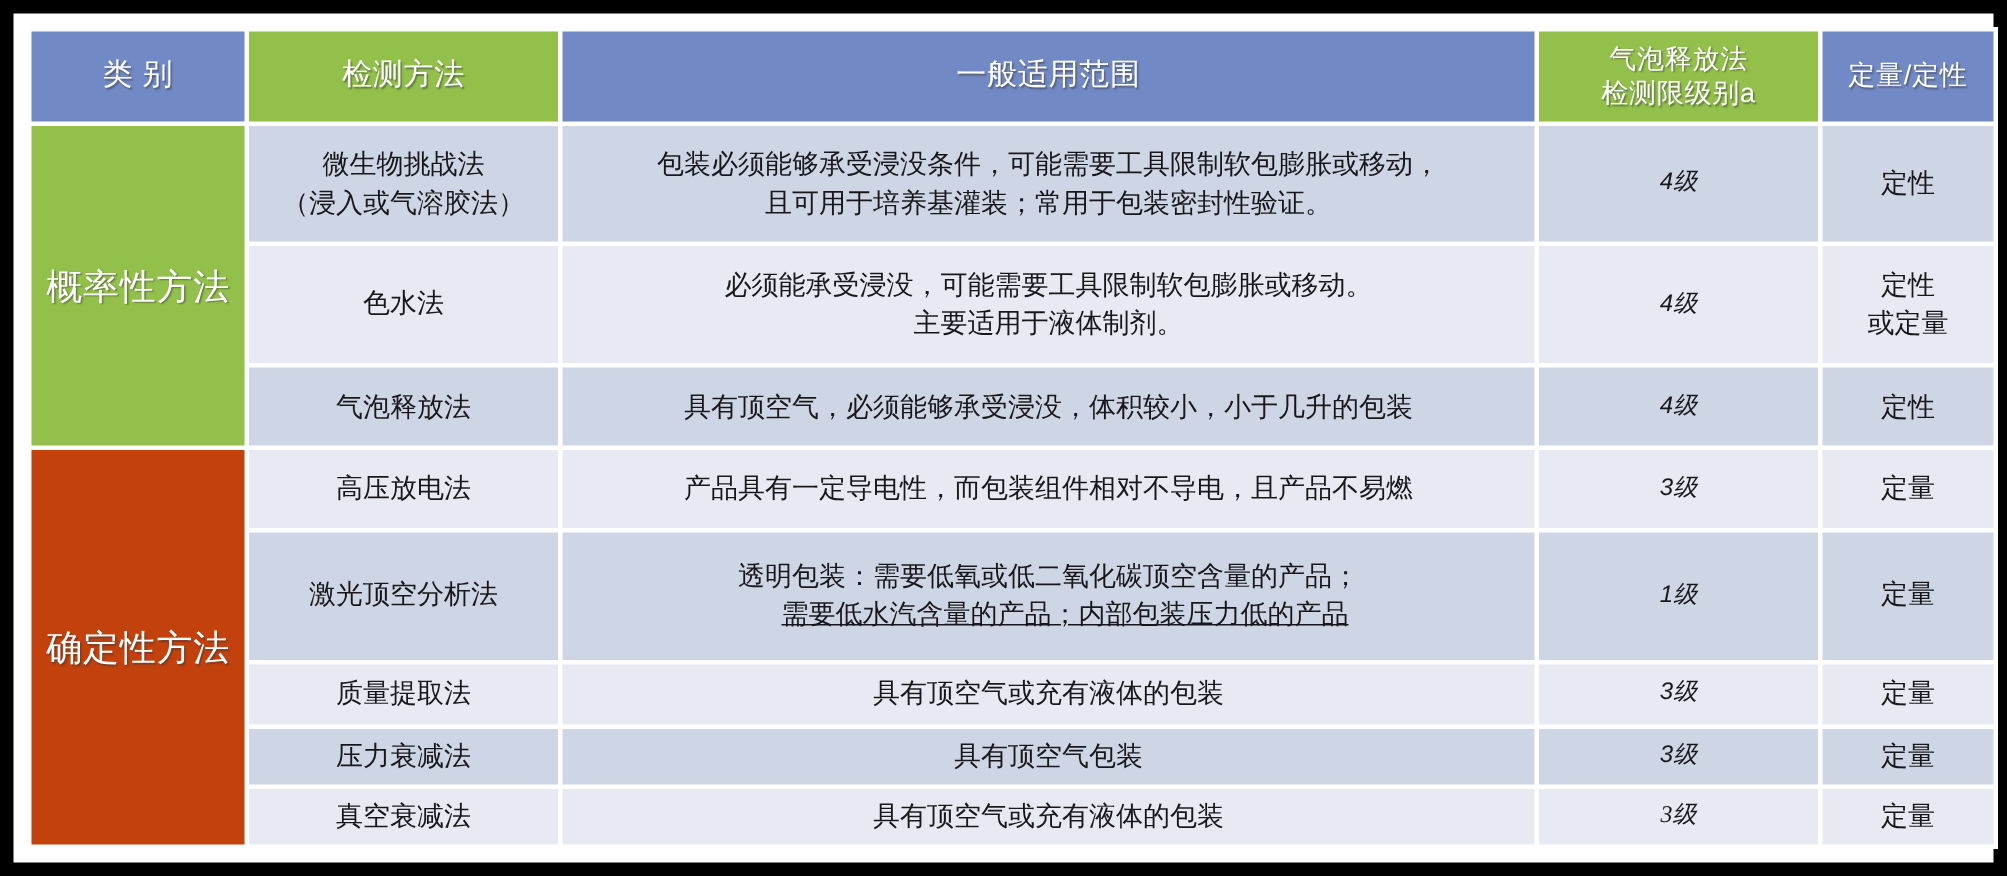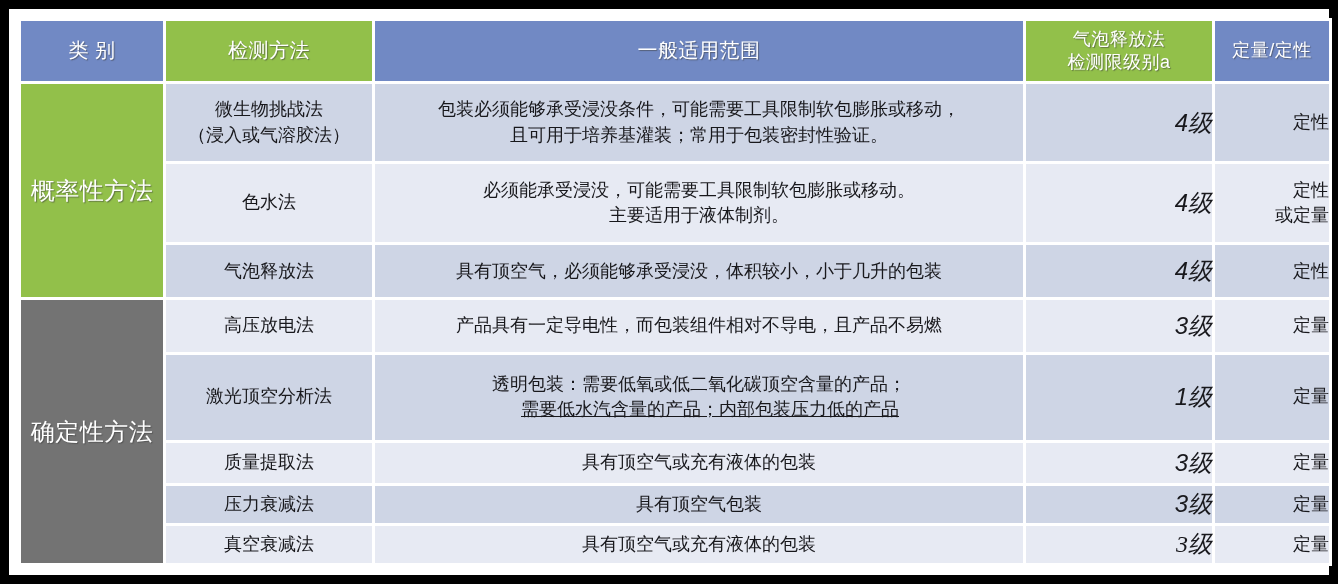--- a/index.html
+++ b/index.html
@@ -61,35 +61,35 @@
   
   .cat {
     color: #ffffff;
     font-weight: bold;
     font-size: 24px;
     text-align: center;
     letter-spacing: 0.5px;
     text-shadow: 1px 1px 1px rgba(60,60,60,0.55);
   }
   .cat-green { background: #92c04a; }
-  .cat-blue  { background: #737373; }
+  .cat-blue  { background: #c2410c; }
 
   
   .band-a { background: #ced5e5; }
   .band-b { background: #e7eaf3; }
 
   .cell {
     font-size: 18px;
     color: #18181c;
     line-height: 1.42;
   }
   .cell-c { text-align: center; padding: 2px 4px; }
   .cell-l { text-align: center;   padding: 2px 10px; }
-  .cell-level { text-align: right; font-style: italic; font-size: 24px; }
-  .cell-qual  { text-align: right; font-size: 18px; }
+  .cell-level { text-align: center; font-style: italic; font-size: 16px; }
+  .cell-qual  { text-align: center; font-size: 18px; }
   .indent2 { display: inline-block; text-indent: 22px; text-decoration: underline; }
 </style>
 </head>
 <body>
 
 <div id="root">
   <div id="frame">
 
     <table class="ptable">
       <colgroup>

